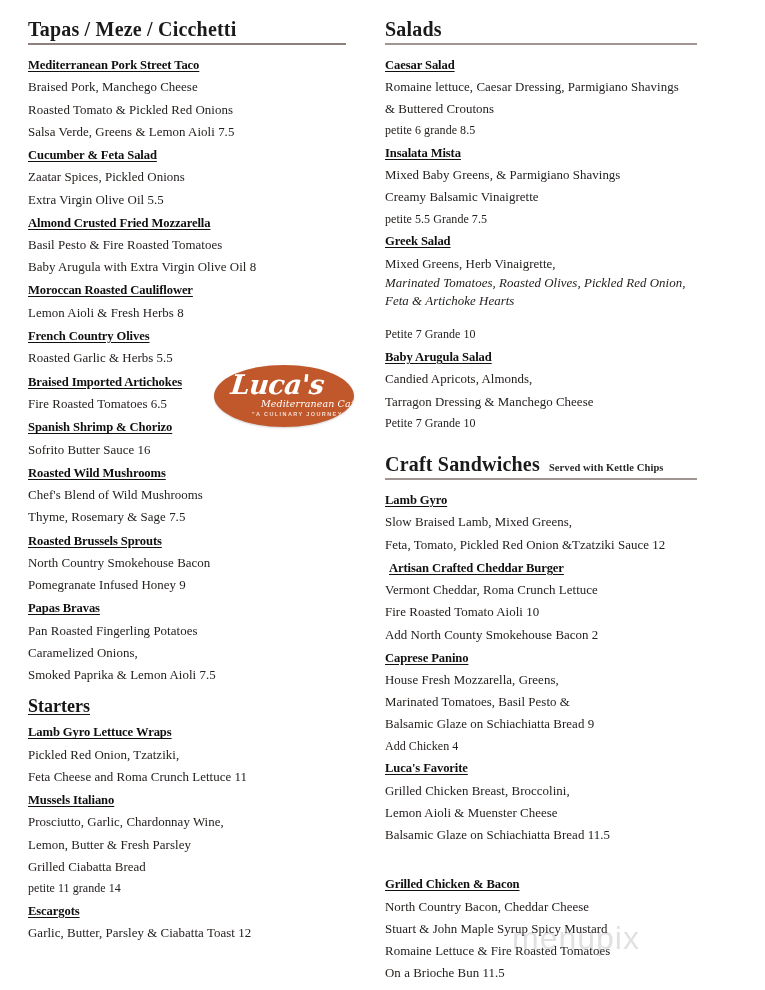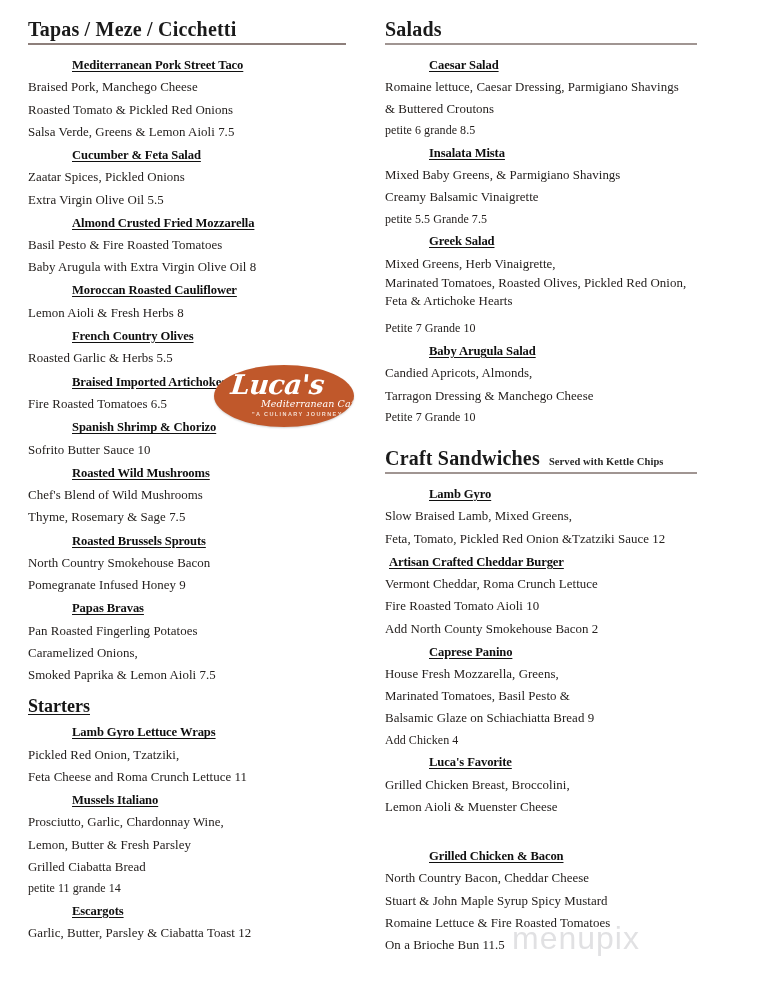--- a/index.html
+++ b/index.html
@@ -89,37 +89,37 @@
   .item-name {
     font-size: 12.6px;
     font-weight: bold;
     text-decoration: underline;
     text-underline-offset: 1.5px;
     line-height: 1.62;
     color: #101010;
     display: inline-block;
     margin-bottom: 1px;
     letter-spacing: -0.1px;
-    margin-left: 44px;
   }
   .item-name.indented {
     margin-left: 4px;
   }
   .item-desc {
     font-size: 12.9px;
     line-height: 1.72;
     color: #25211f;
     letter-spacing: 0.05px;
   }
   .item-desc.small {
     font-size: 12px;
   }
   .item-desc.wrap {
     line-height: 1.38;
-    margin-bottom: 8px;
+    margin-bottom: 14px;
+    font-style: italic;
   }
   .spacer-lg {
     height: 26px;
   }
 
   
   .logo {
     position: absolute;
     left: 214px;
     top: 365px;
@@ -227,21 +227,21 @@
         <div class="item-desc">Roasted Garlic &amp; Herbs 5.5</div>
       </div>
 
       <div class="item">
         <div class="item-name">Braised Imported Artichokes</div>
         <div class="item-desc">Fire Roasted Tomatoes 6.5</div>
       </div>
 
       <div class="item">
         <div class="item-name">Spanish Shrimp &amp; Chorizo</div>
-        <div class="item-desc">Sofrito Butter Sauce 10</div>
+        <div class="item-desc">Sofrito Butter Sauce 16</div>
       </div>
 
       <div class="item">
         <div class="item-name">Roasted Wild Mushrooms</div>
         <div class="item-desc">Chef's Blend of Wild Mushrooms</div>
         <div class="item-desc">Thyme, Rosemary &amp; Sage   7.5</div>
       </div>
 
       <div class="item">
         <div class="item-name">Roasted Brussels Sprouts</div>
@@ -344,20 +344,21 @@
         <div class="item-desc">House Fresh Mozzarella, Greens,</div>
         <div class="item-desc">Marinated Tomatoes, Basil Pesto &amp;</div>
         <div class="item-desc">Balsamic Glaze on Schiachiatta Bread 9</div>
         <div class="item-desc small">Add Chicken 4</div>
       </div>
 
       <div class="item">
         <div class="item-name">Luca's Favorite</div>
         <div class="item-desc">Grilled Chicken Breast, Broccolini,</div>
         <div class="item-desc">Lemon Aioli &amp; Muenster Cheese</div>
+        <div class="item-desc">Balsamic Glaze on Schiachiatta Bread 11.5</div>
       </div>
 
       <div class="spacer-lg"></div>
 
       <div class="item">
         <div class="item-name">Grilled Chicken &amp; Bacon</div>
         <div class="item-desc">North Country Bacon, Cheddar Cheese</div>
         <div class="item-desc">Stuart &amp; John Maple Syrup Spicy Mustard</div>
         <div class="item-desc">Romaine Lettuce &amp; Fire Roasted Tomatoes</div>
         <div class="item-desc">On a Brioche Bun 11.5</div>

